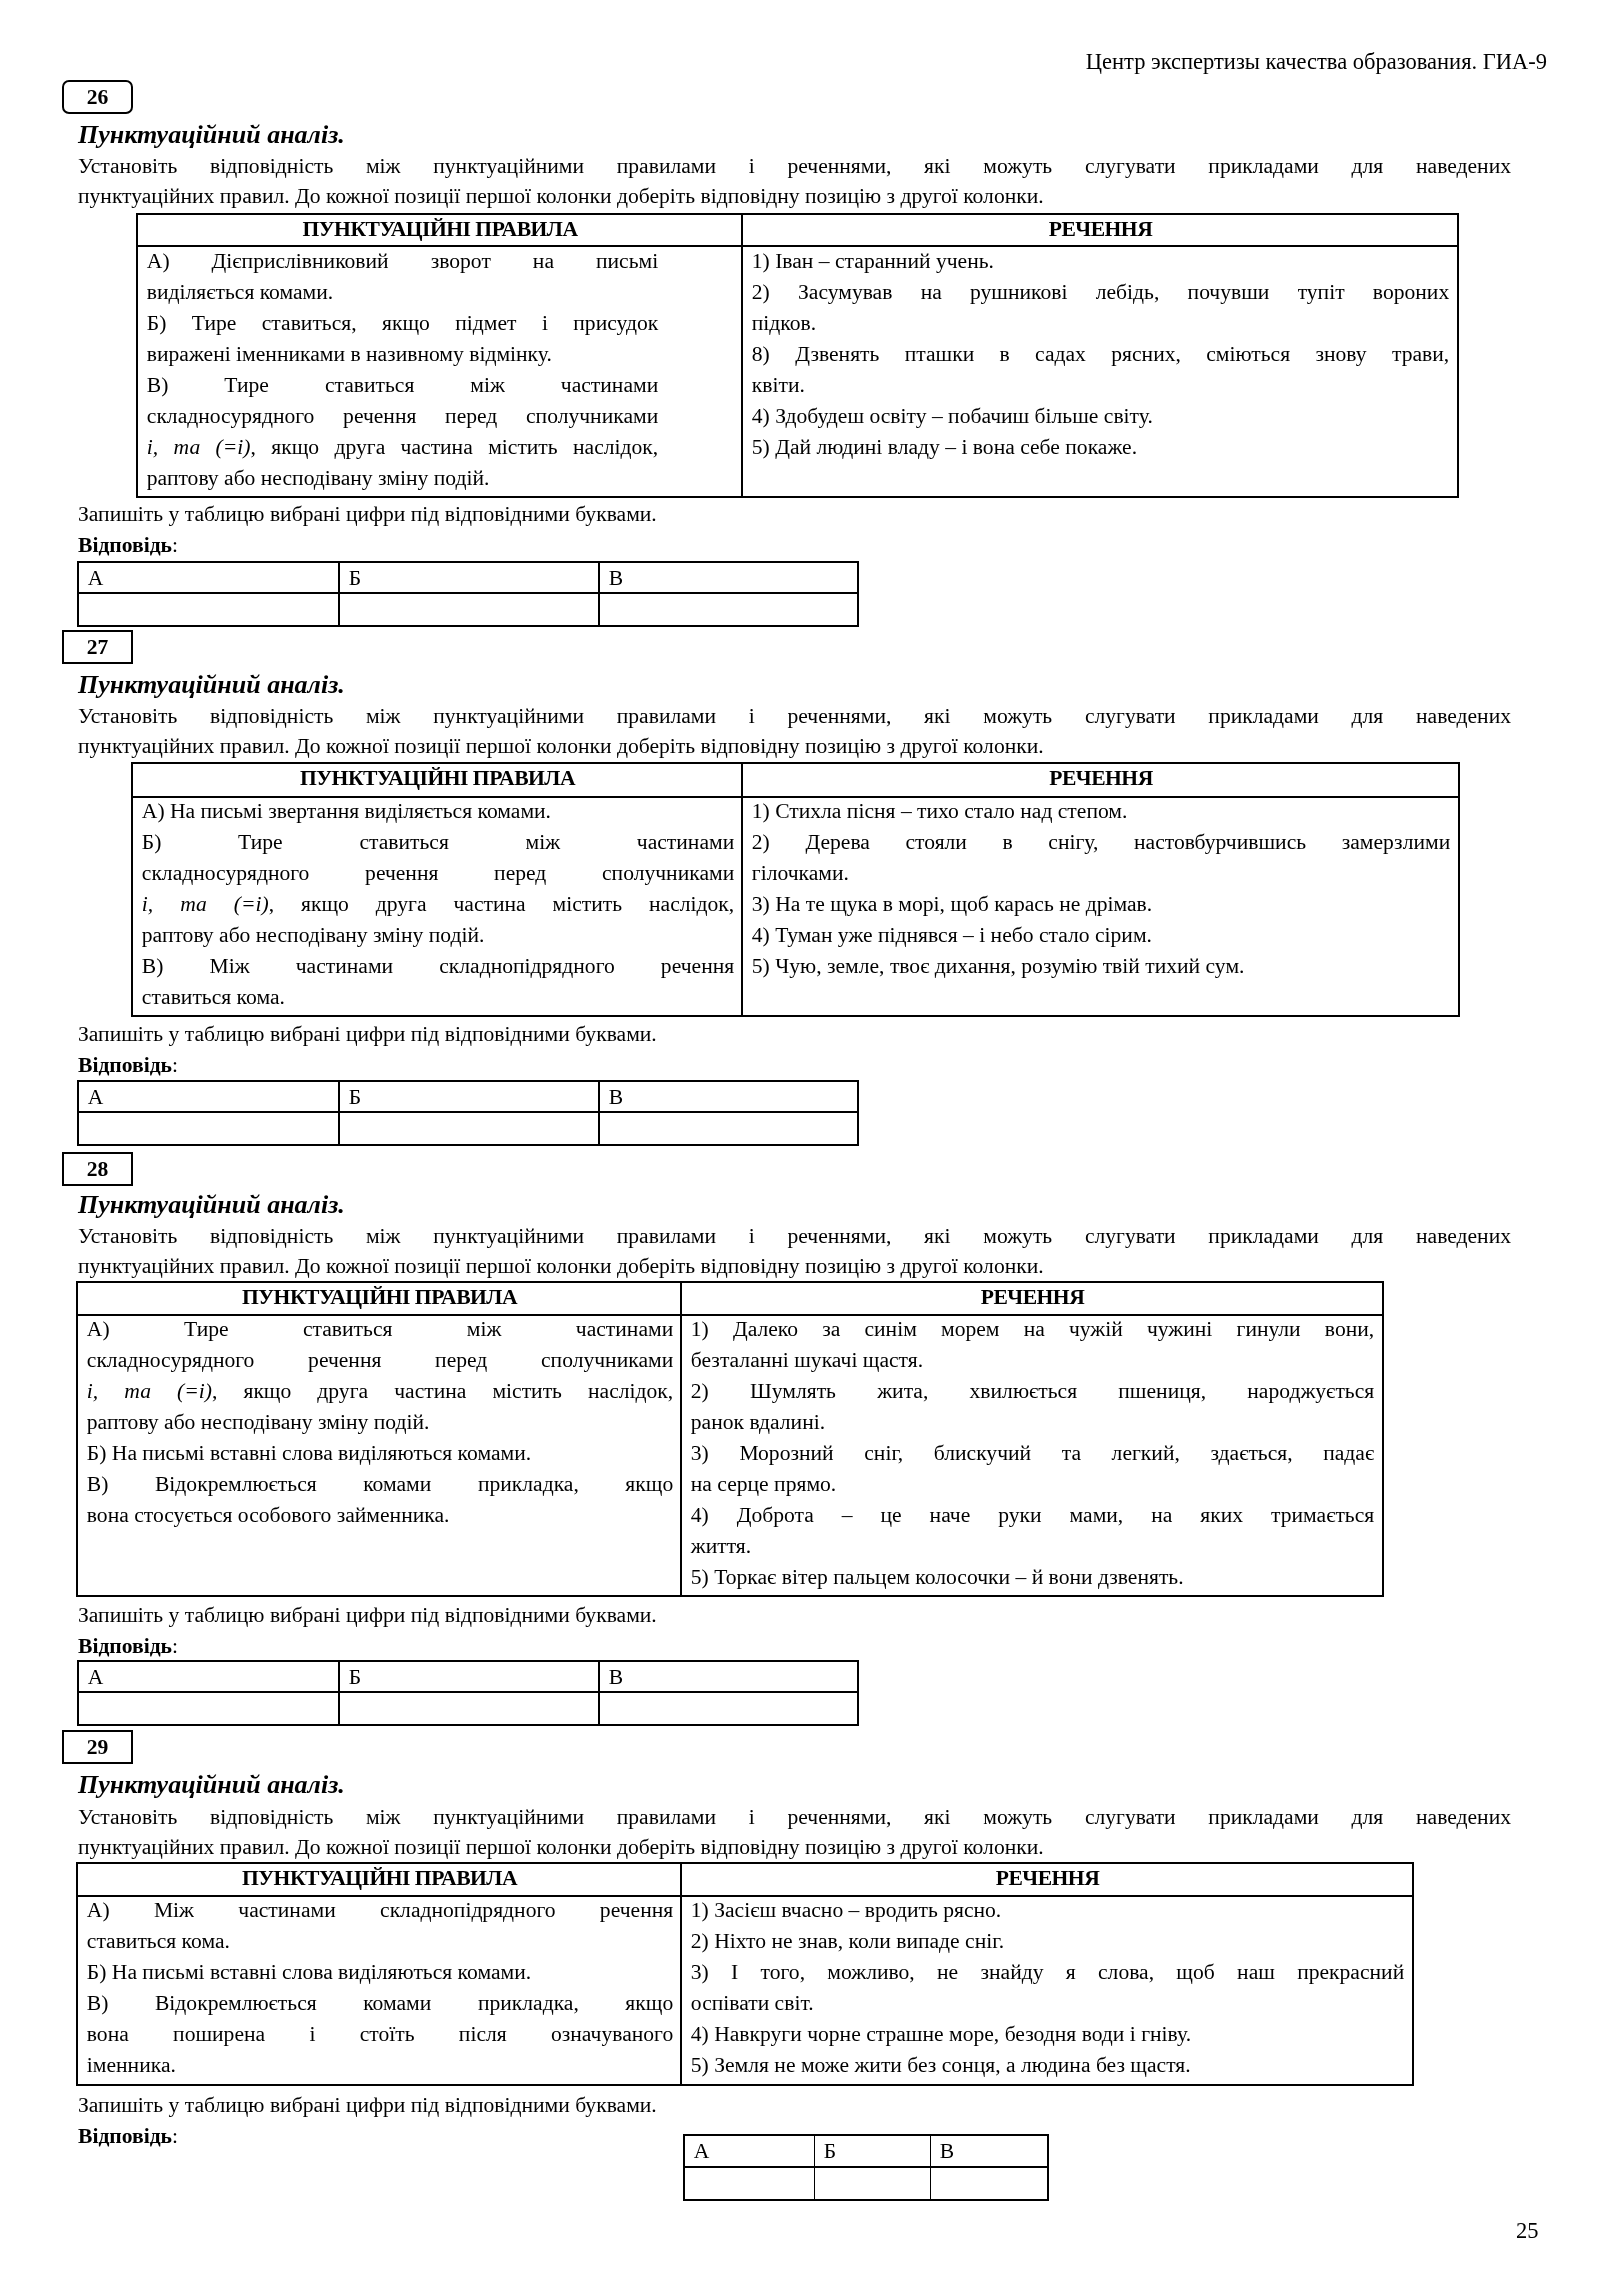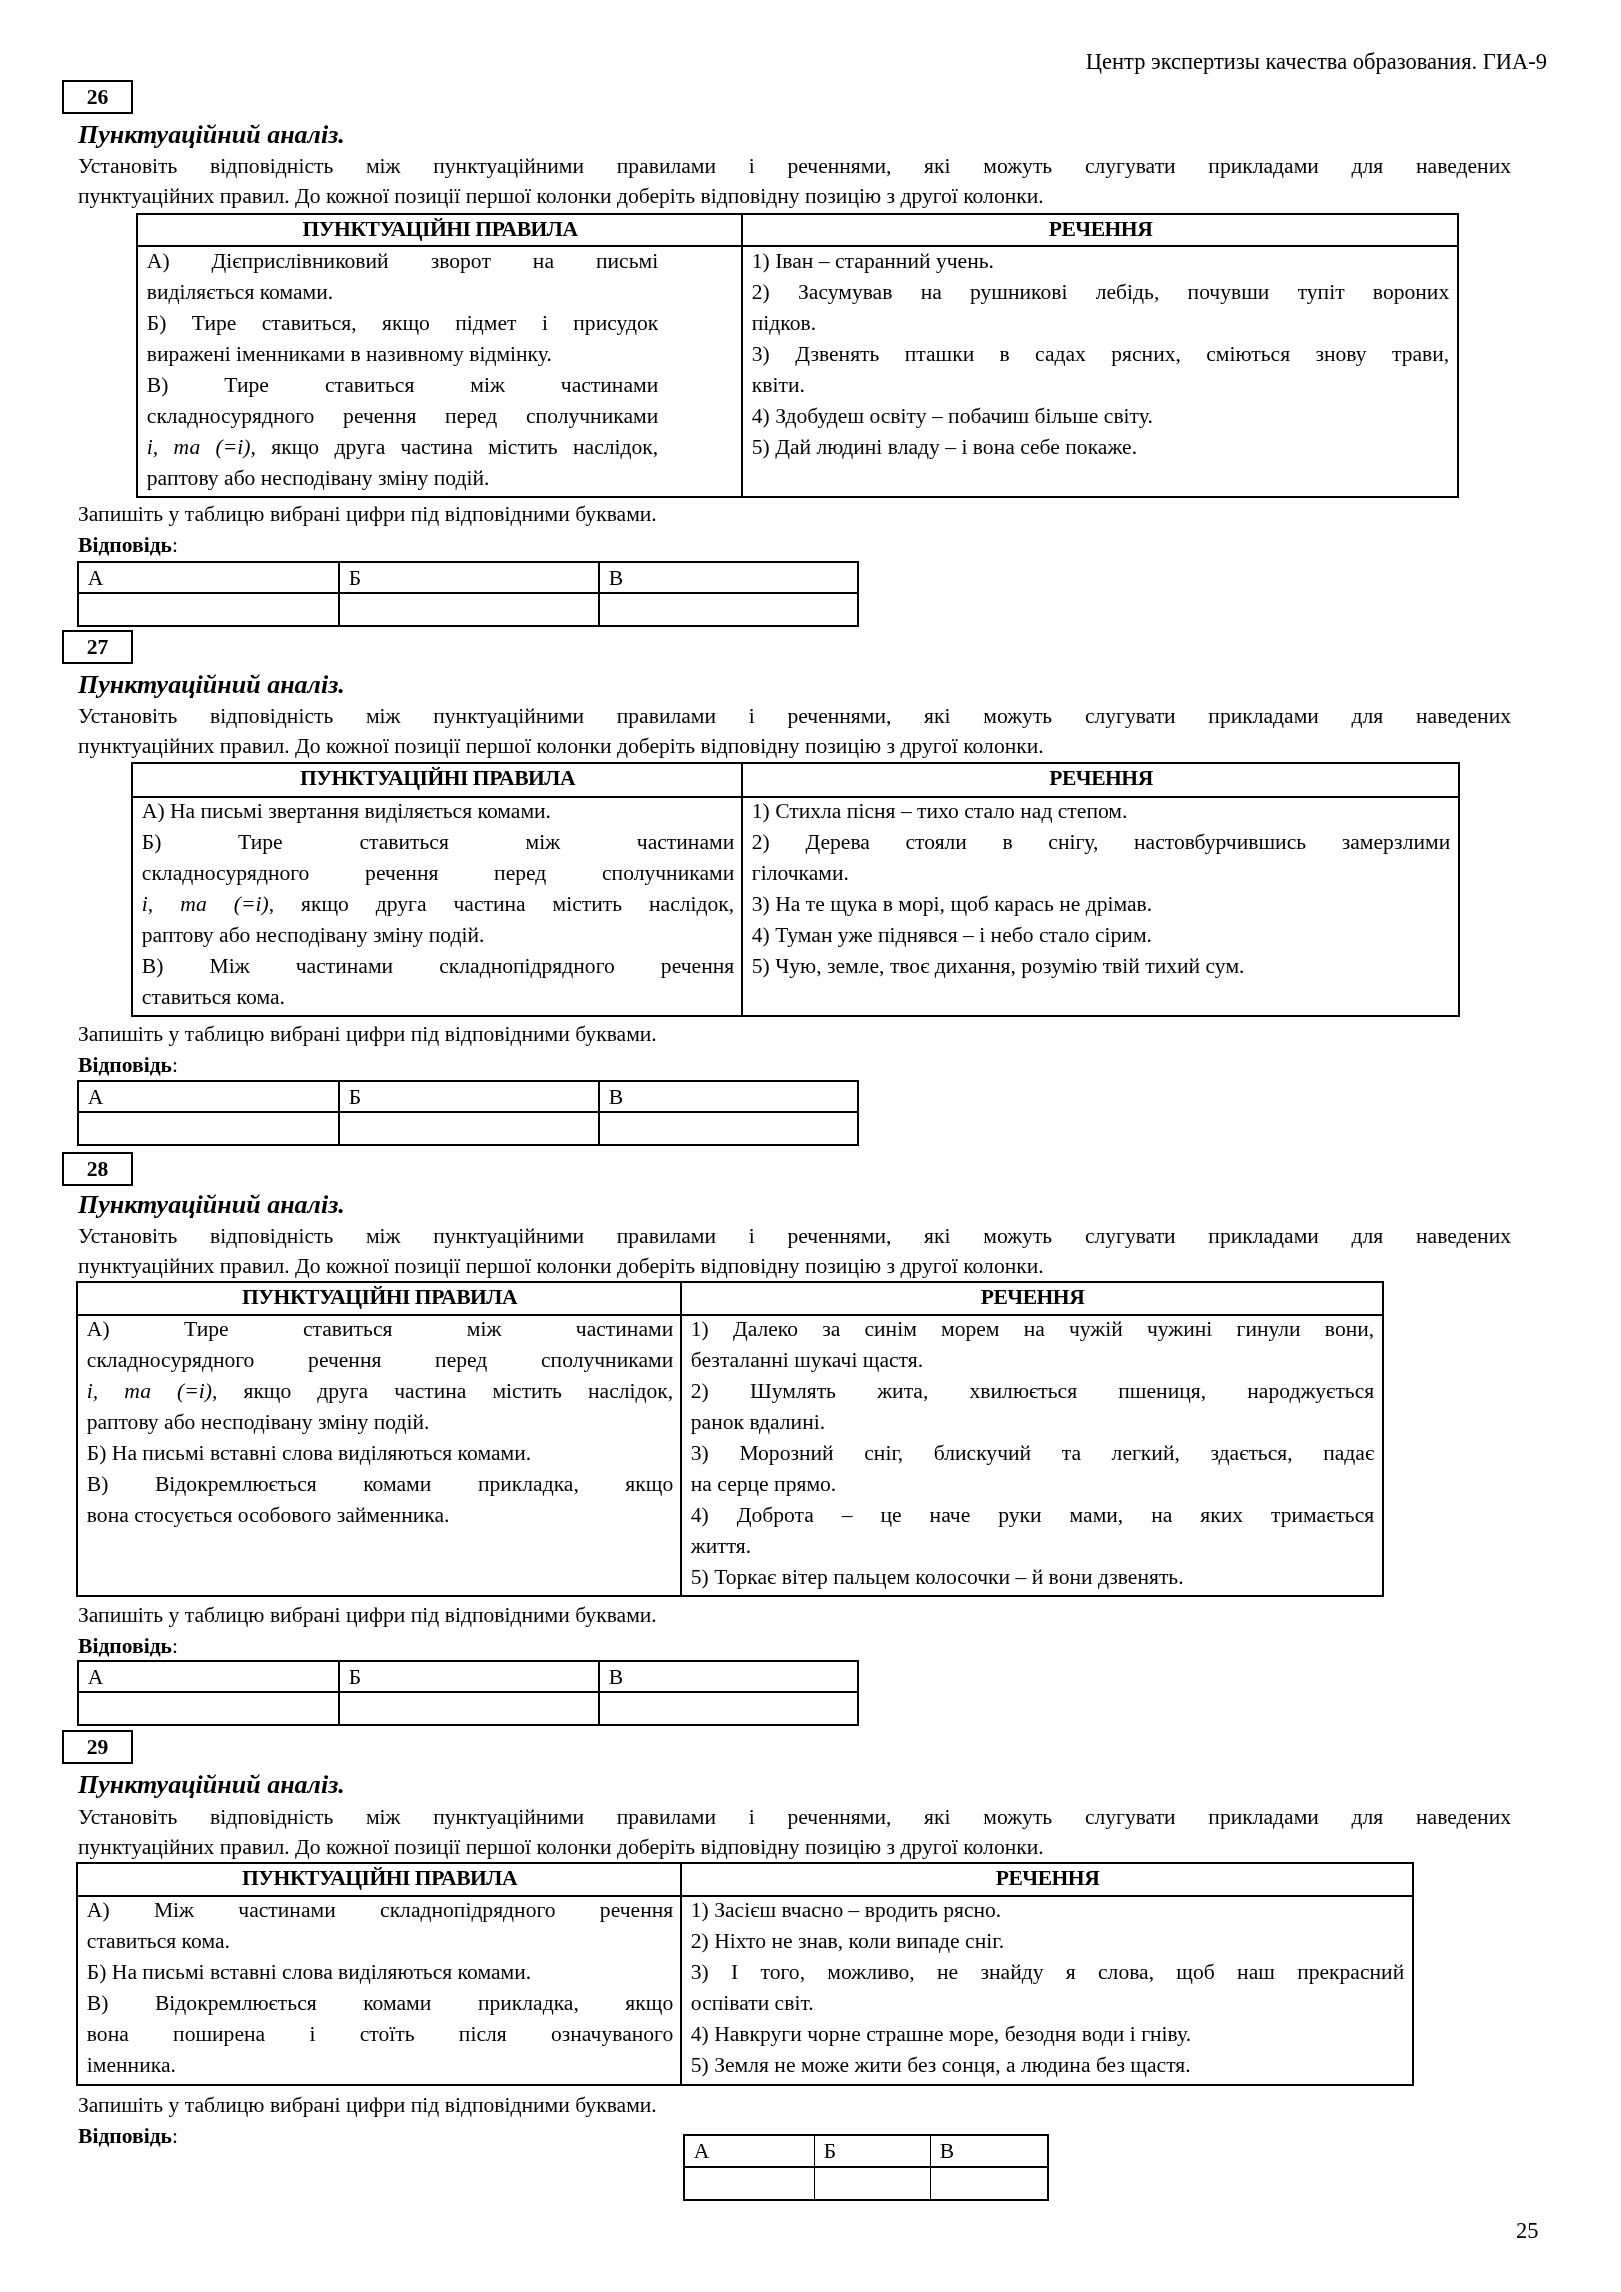--- a/index.html
+++ b/index.html
@@ -37,21 +37,21 @@
   .answer-table .cell-label { position: absolute; top: 0; font-size: 21.6px; line-height: 30px; padding-left: 8.8px; }
   .answer-table .cell-input { position: absolute; bottom: 0; }
   i.it { font-style: italic; }
 </style>
 </head>
 <body>
 
 <div class="page-header">Центр экспертизы качества образования. ГИА-9</div>
 
 <section>
-  <div class="qbox" style="top:80px;">26</div>
+  <div class="qbox" style="top:80px;border-radius:7px;">26</div>
   <div class="subtitle" style="top:120px;">Пунктуаційний аналіз.</div>
   <div class="intro" style="top:151px;">
     <span class="intro-line">Установіть відповідність між пунктуаційними правилами і реченнями, які можуть слугувати прикладами для наведених</span>
     <span class="intro-line last">пунктуаційних правил. До кожної позиції першої колонки доберіть відповідну позицію з другої колонки.</span>
   </div>
   <div class="match-table" style="left:136px; top:213px; width:1323px; height:285px;">
     <div class="mt-head" style="height:32px;">
       <div class="h" style="left:0; width:604px;">ПУНКТУАЦІЙНІ ПРАВИЛА</div>
       <div class="h" style="left:606px; right:0;">РЕЧЕННЯ</div>
     </div>
@@ -74,21 +74,21 @@
     </div>
     <div class="mt-col" style="left:605px; top:31px; right:0;">
       <span class="item">
           <span class="line end">1) Іван – старанний учень.</span>
         </span>
       <span class="item">
           <span class="line">2) Засумував на рушникові лебідь, почувши тупіт вороних</span>
           <span class="line end">підков.</span>
         </span>
       <span class="item">
-          <span class="line">3) Дзвенять пташки в садах рясних, сміються знову трави,</span>
+          <span class="line">8) Дзвенять пташки в садах рясних, сміються знову трави,</span>
           <span class="line end">квіти.</span>
         </span>
       <span class="item">
           <span class="line end">4) Здобудеш освіту – побачиш більше світу.</span>
         </span>
       <span class="item">
           <span class="line end">5) Дай людині владу – і вона себе покаже.</span>
         </span>
     </div>
   </div>

